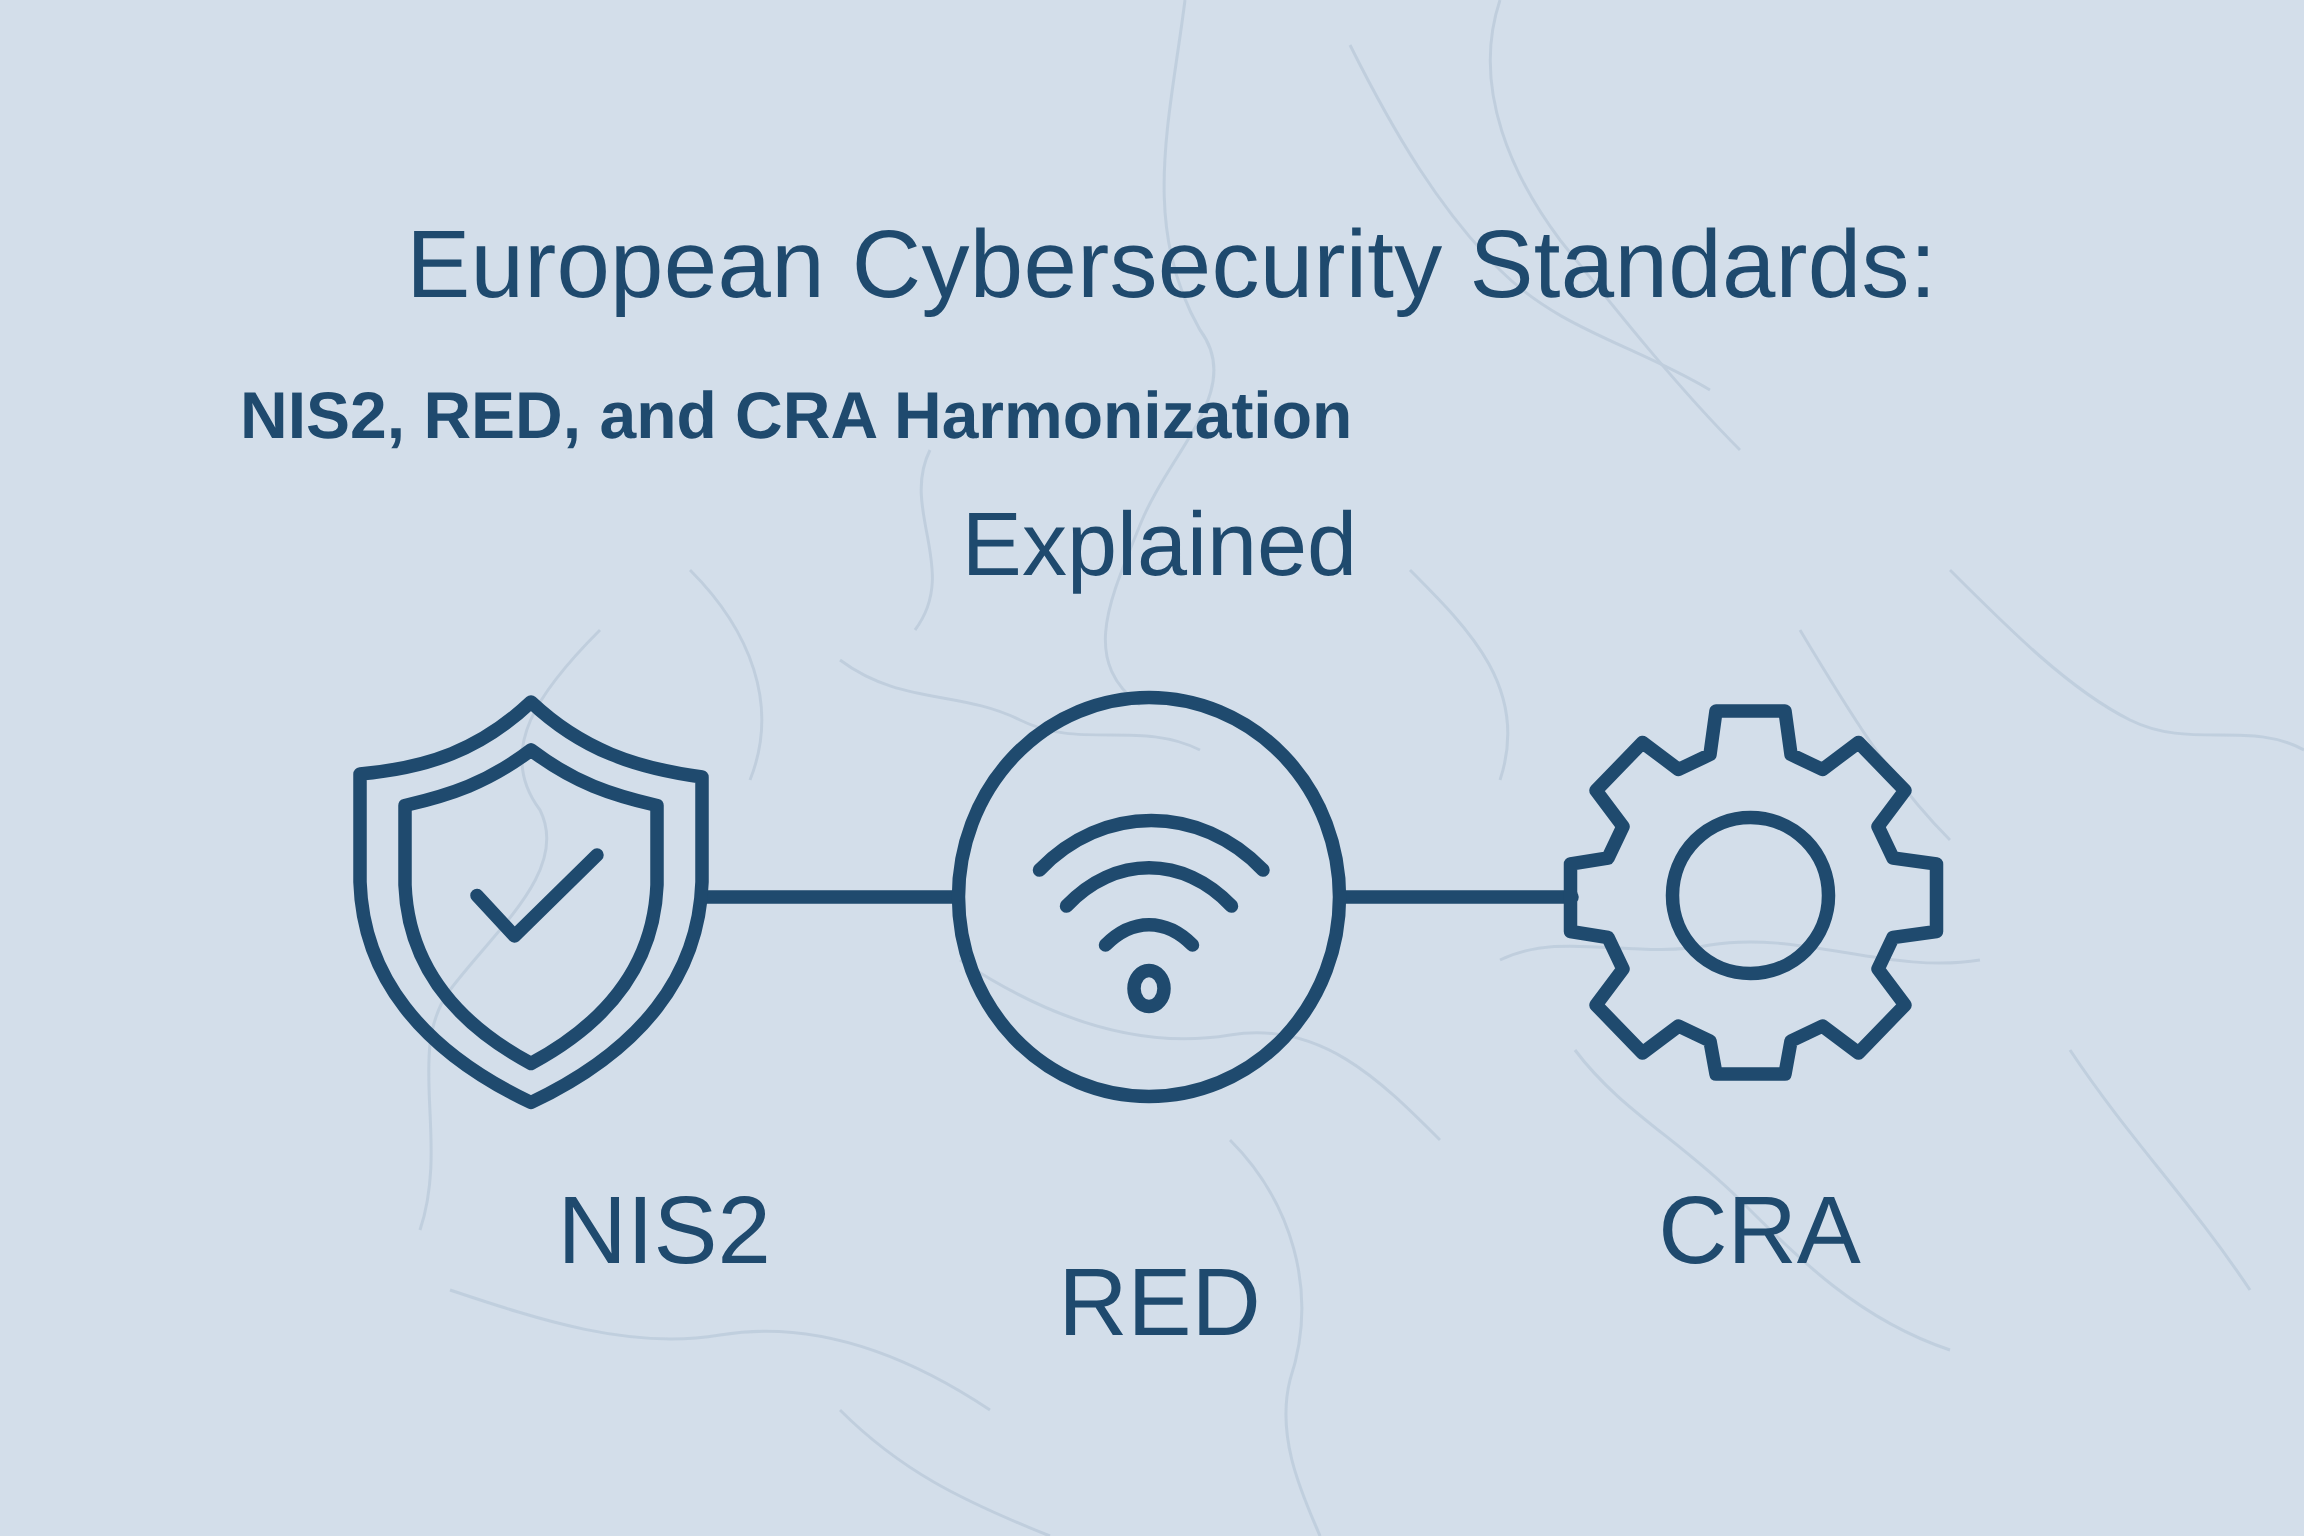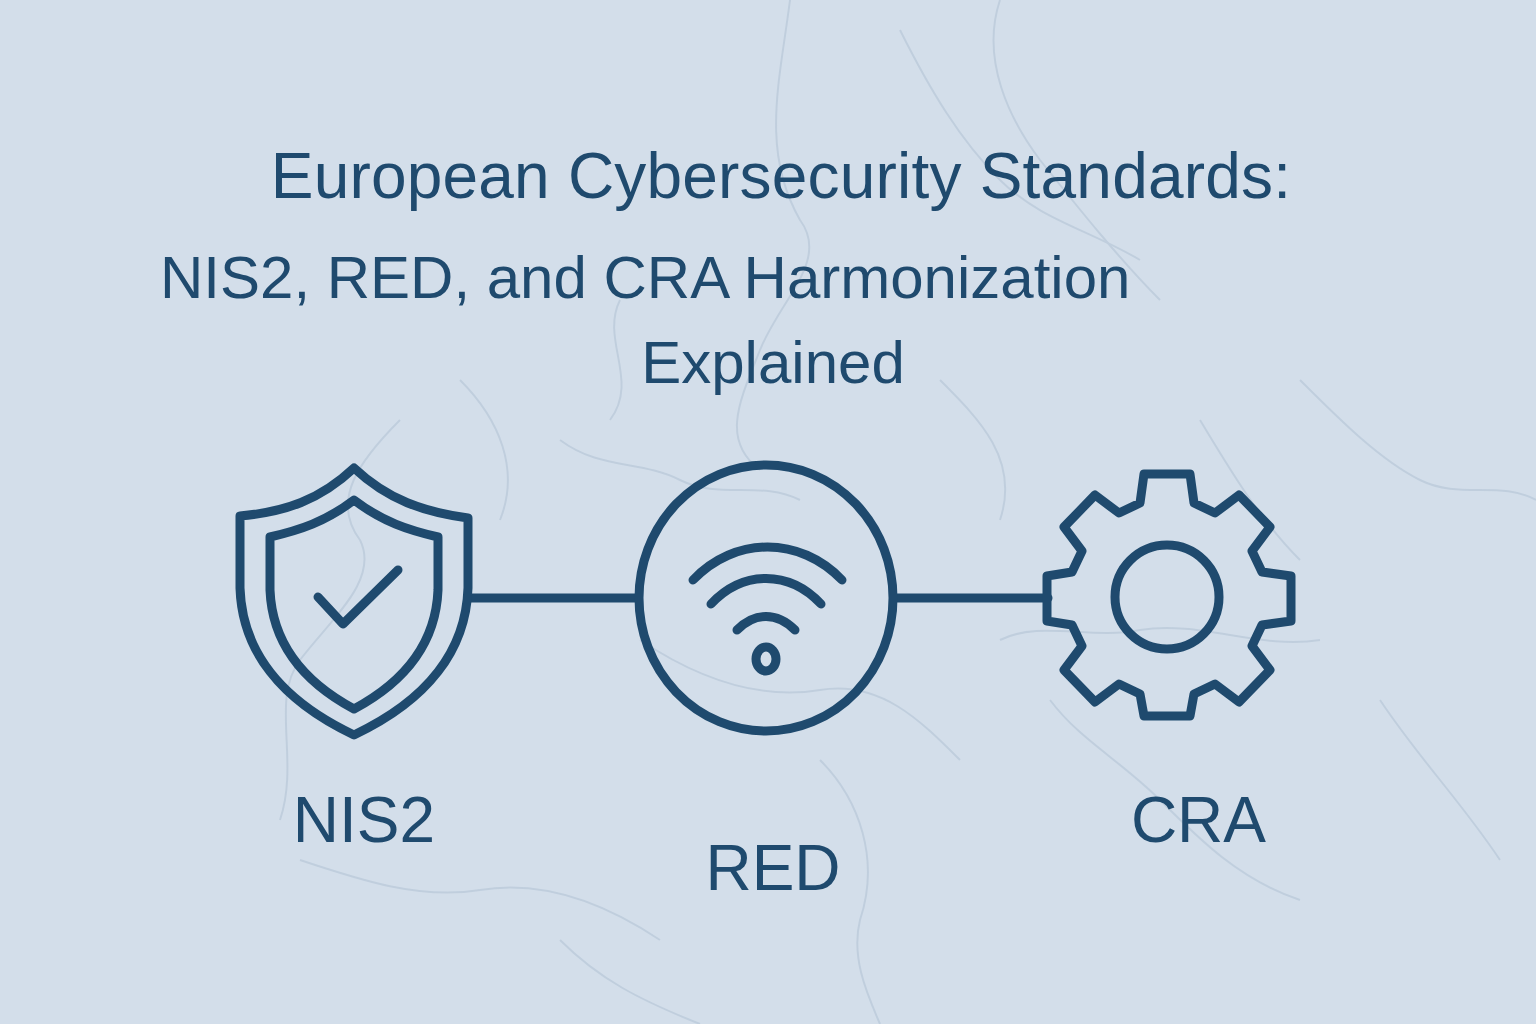--- a/index.html
+++ b/index.html
@@ -10,34 +10,34 @@
     color: #1f4a6e;
     position: relative;
   }
   .map-bg { position: absolute; left: 0; top: 0; width: 1536px; height: 1024px; }
   .title-1 {
     position: absolute; left: 0; width: 1562px; top: 136px;
     text-align: center; font-size: 64px; line-height: 80px; letter-spacing: 0.2px;
   }
   .title-2 {
     position: absolute; left: 160px; top: 240px;
-    font-size: 60px; line-height: 76px;
+    font-size: 44px; line-height: 76px; font-weight: bold;
   }
   .title-3 {
     position: absolute; left: 0; width: 1546px; top: 325px;
     text-align: center; font-size: 60px; line-height: 76px;
   }
   .diagram { position: absolute; left: 0; top: 0; width: 1536px; height: 1024px; }
   .label {
     position: absolute; top: 780px; font-size: 64px; line-height: 80px;
     text-align: center; width: 300px;
   }
-  .lbl-nis2 { left: 214px; }
+  .lbl-nis2 { left: 214px; text-align: right; }
   .lbl-red { left: 623px; margin-top: 48px; }
-  .lbl-cra { left: 966px; text-align: right; }
+  .lbl-cra { left: 1023px; }
 </style>
 </head>
 <body>
 
 <svg class="map-bg" viewBox="0 0 1536 1024">
   <g fill="none" stroke="#bccbdb" stroke-width="2" opacity="0.8">
     <path d="M 790 0 C 780 80, 760 150, 800 220 C 830 260, 780 300, 760 350 C 740 400, 720 440, 760 470"></path>
     <path d="M 1000 0 C 980 60, 1010 120, 1040 160 C 1080 210, 1120 260, 1160 300"></path>
     <path d="M 900 30 C 930 90, 960 140, 1000 180 C 1040 220, 1090 230, 1140 260"></path>
     <path d="M 400 420 C 360 460, 330 500, 360 540 C 380 580, 330 620, 300 660 C 270 700, 300 760, 280 820"></path>

